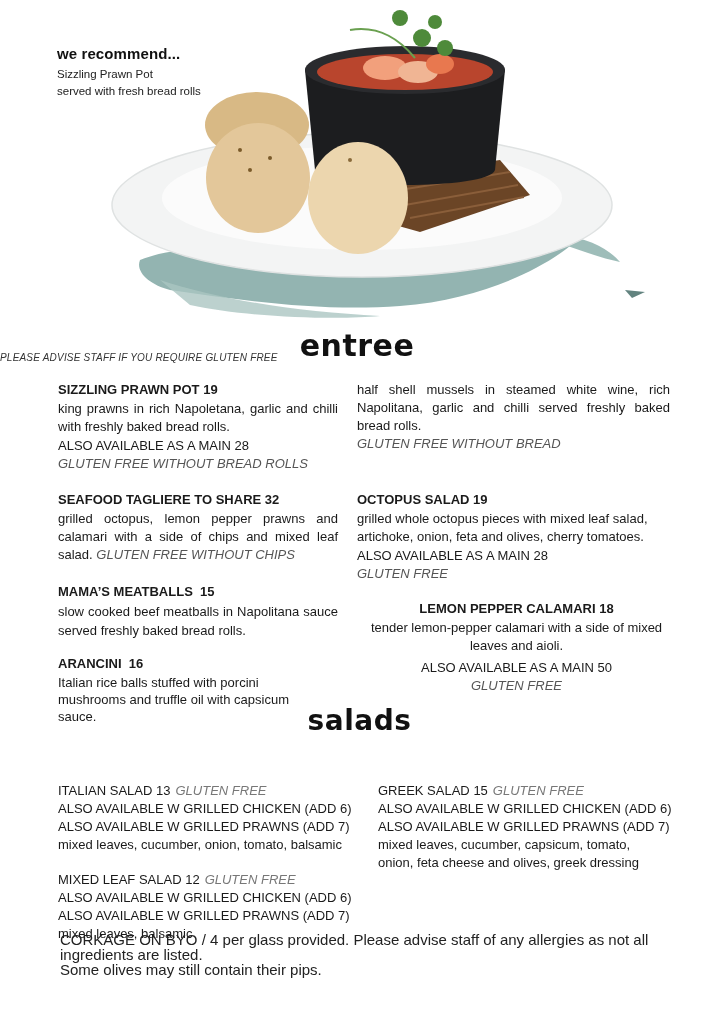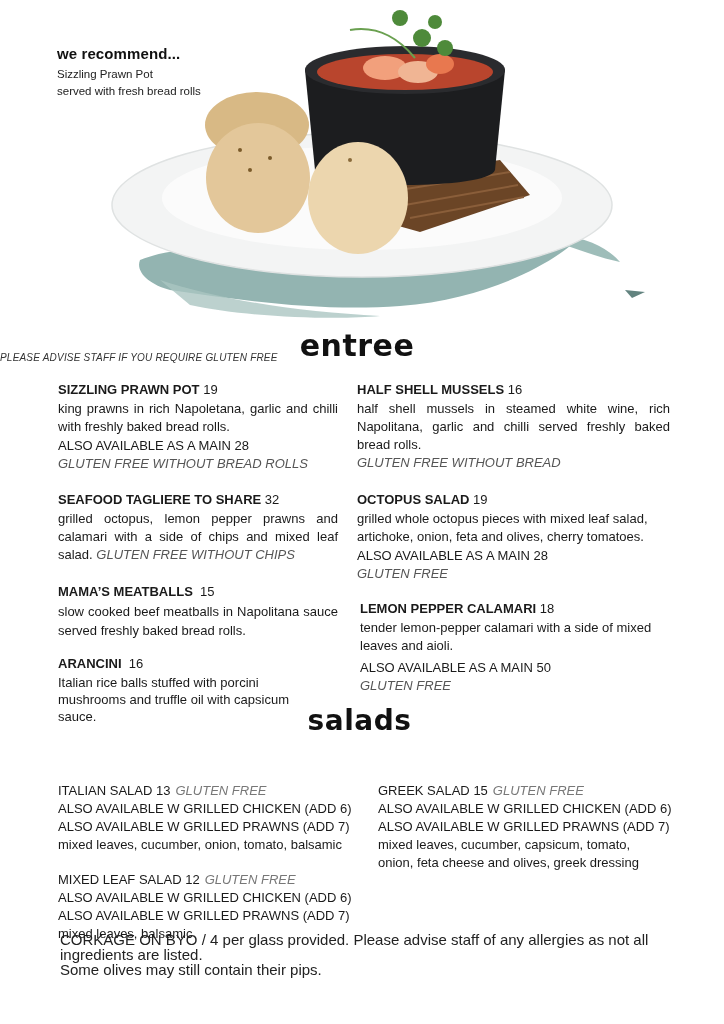--- a/index.html
+++ b/index.html
@@ -30,21 +30,21 @@
     .entree-note {
       left: 0; width: 724px; top: 352px;
       font-size: 10px; font-style: italic; color: #333; letter-spacing: 0.2px;
     }
     .salads-heading { top: 704px; font-size: 28px; }
     .salads-heading span { display: inline-block; margin-left: -5px; }
 
     
     .item { position: absolute; font-size: 13px; line-height: 18px; color: #1a1a1a; }
     .item .name { font-weight: bold; }
-    .item .price { font-weight: normal; }
+    .item .price { font-weight: bold; }
     .item .desc { text-align: justify; }
     .item .also { margin-top: 1px; }
     .item .gf { font-style: italic; color: #555; }
     .item .title-line { margin-bottom: 1px; }
 
     .col-left { left: 58px; width: 280px; }
     .col-right { left: 357px; width: 313px; }
 
     .salad { position: absolute; font-size: 13px; line-height: 18px; color: #1a1a1a; }
     .salad .name { font-weight: normal; }
@@ -105,21 +105,20 @@
 <div class="abs entree-note">PLEASE ADVISE STAFF IF YOU REQUIRE GLUTEN FREE</div>
 
 <div class="item col-left" style="top:381px;">
   <div class="title-line"><span class="name">SIZZLING PRAWN POT</span> <span class="price">19</span></div>
   <div class="desc">king prawns in rich Napoletana, garlic and chilli with freshly baked bread rolls.</div>
   <div class="also">ALSO AVAILABLE AS A MAIN 28</div>
   <div class="gf">GLUTEN FREE WITHOUT BREAD ROLLS</div>
 </div>
 
 <div class="item col-right" style="top:381px;">
-  <div class="title-line"><span class="name">HALF SHELL MUSSELS</span> <span class="price">16</span></div>
   <div class="desc">half shell mussels in steamed white wine, rich Napolitana, garlic and chilli served freshly baked bread  rolls.</div>
   <div class="gf">GLUTEN FREE WITHOUT BREAD</div>
 </div>
 
 <div class="item col-left" style="top:491px;">
   <div class="title-line"><span class="name">SEAFOOD TAGLIERE TO SHARE</span> <span class="price">32</span></div>
   <div class="desc"><span>grilled octopus, lemon pepper prawns and calamari with a side of chips and mixed leaf salad.</span> <span class="gf">GLUTEN FREE WITHOUT CHIPS</span></div>
 </div>
 
 <div class="item col-right" style="top:491px;">
@@ -127,21 +126,21 @@
   <div>grilled whole octopus pieces with mixed leaf salad, artichoke, onion, feta and olives, cherry tomatoes.</div>
   <div class="also">ALSO AVAILABLE AS A MAIN 28</div>
   <div class="gf">GLUTEN FREE</div>
 </div>
 
 <div class="item col-left" style="top:583px;">
   <div class="title-line"><span class="name">MAMA’S MEATBALLS</span>&nbsp; <span class="price">15</span></div>
   <div class="desc" style="line-height:19px;">slow cooked beef meatballs in Napolitana sauce served freshly baked bread  rolls.</div>
 </div>
 
-<div class="item col-right" style="top:600px; left:360px;">
+<div class="item col-right" style="top:600px; left:360px;text-align:center;">
   <div class="title-line"><span class="name">LEMON PEPPER CALAMARI</span> <span class="price">18</span></div>
   <div>tender lemon-pepper calamari with a side of mixed leaves and aioli.</div>
   <div class="also" style="margin-top:4px;">ALSO AVAILABLE AS A MAIN 50</div>
   <div class="gf">GLUTEN FREE</div>
 </div>
 
 <div class="item col-left" style="top:655px; width:255px;">
   <div class="title-line"><span class="name">ARANCINI</span>&nbsp; <span class="price">16</span></div>
   <div style="line-height:17px;">Italian rice balls stuffed with porcini mushrooms and truffle oil with capsicum sauce.</div>
 </div>

